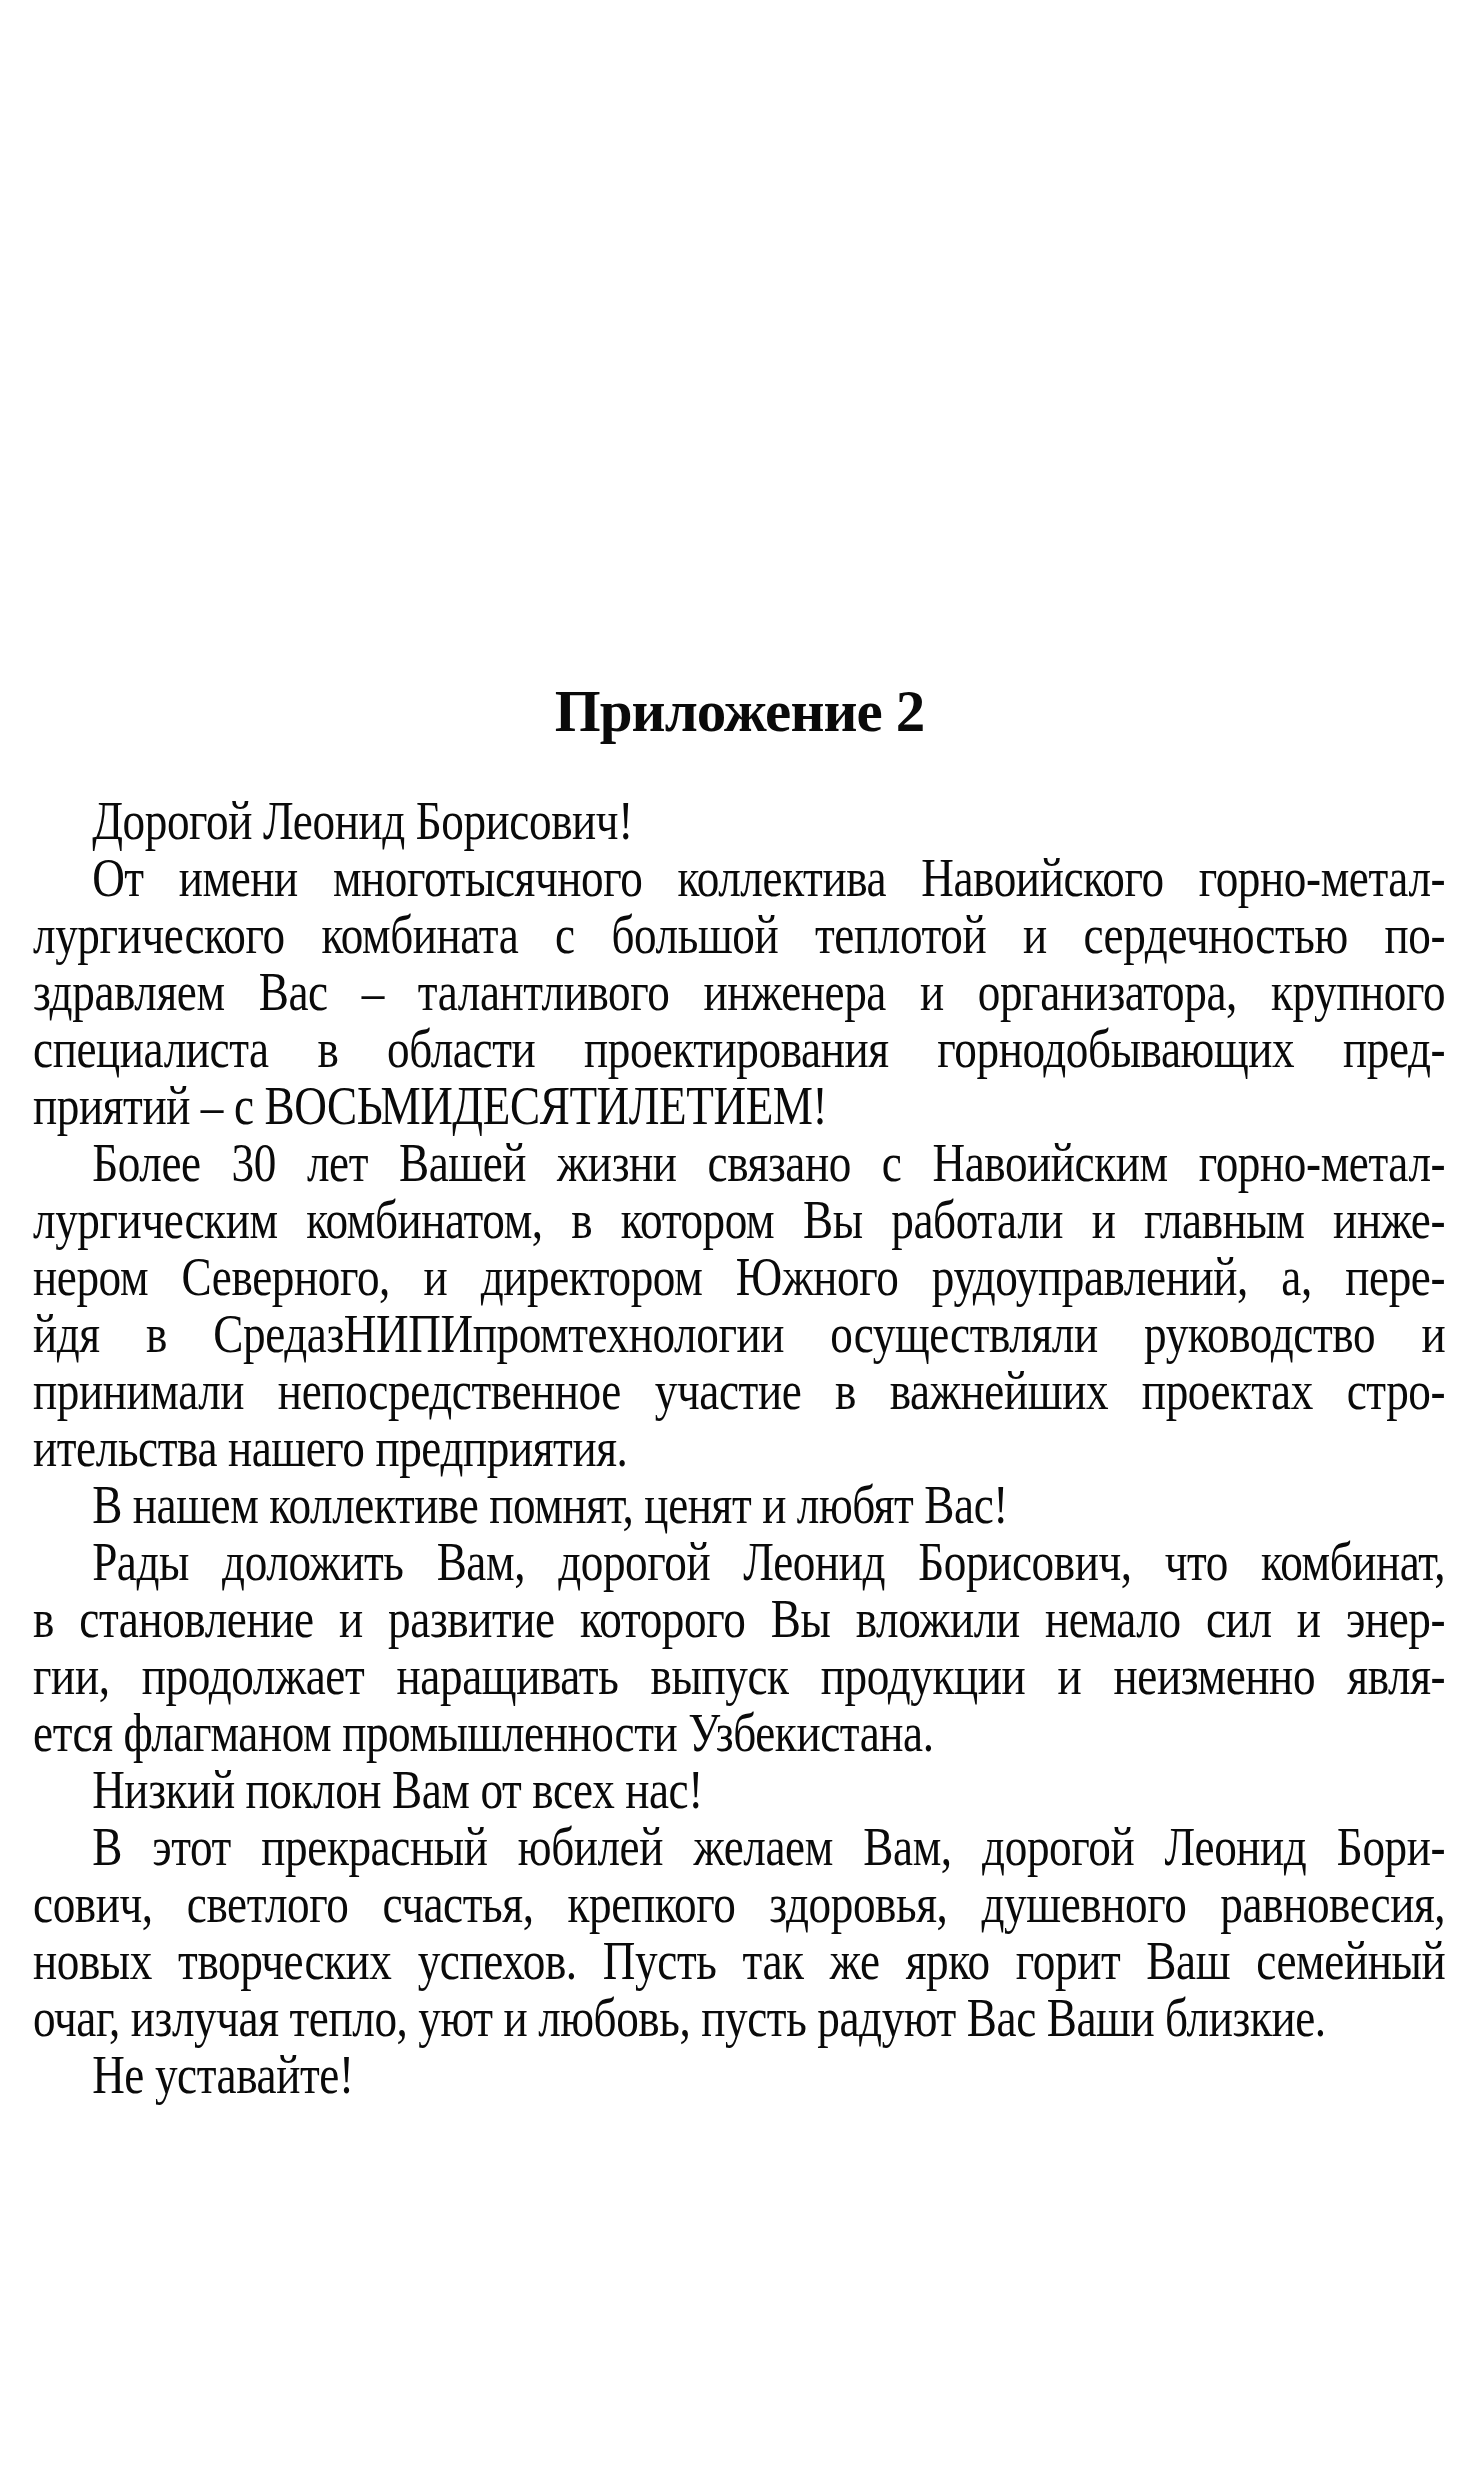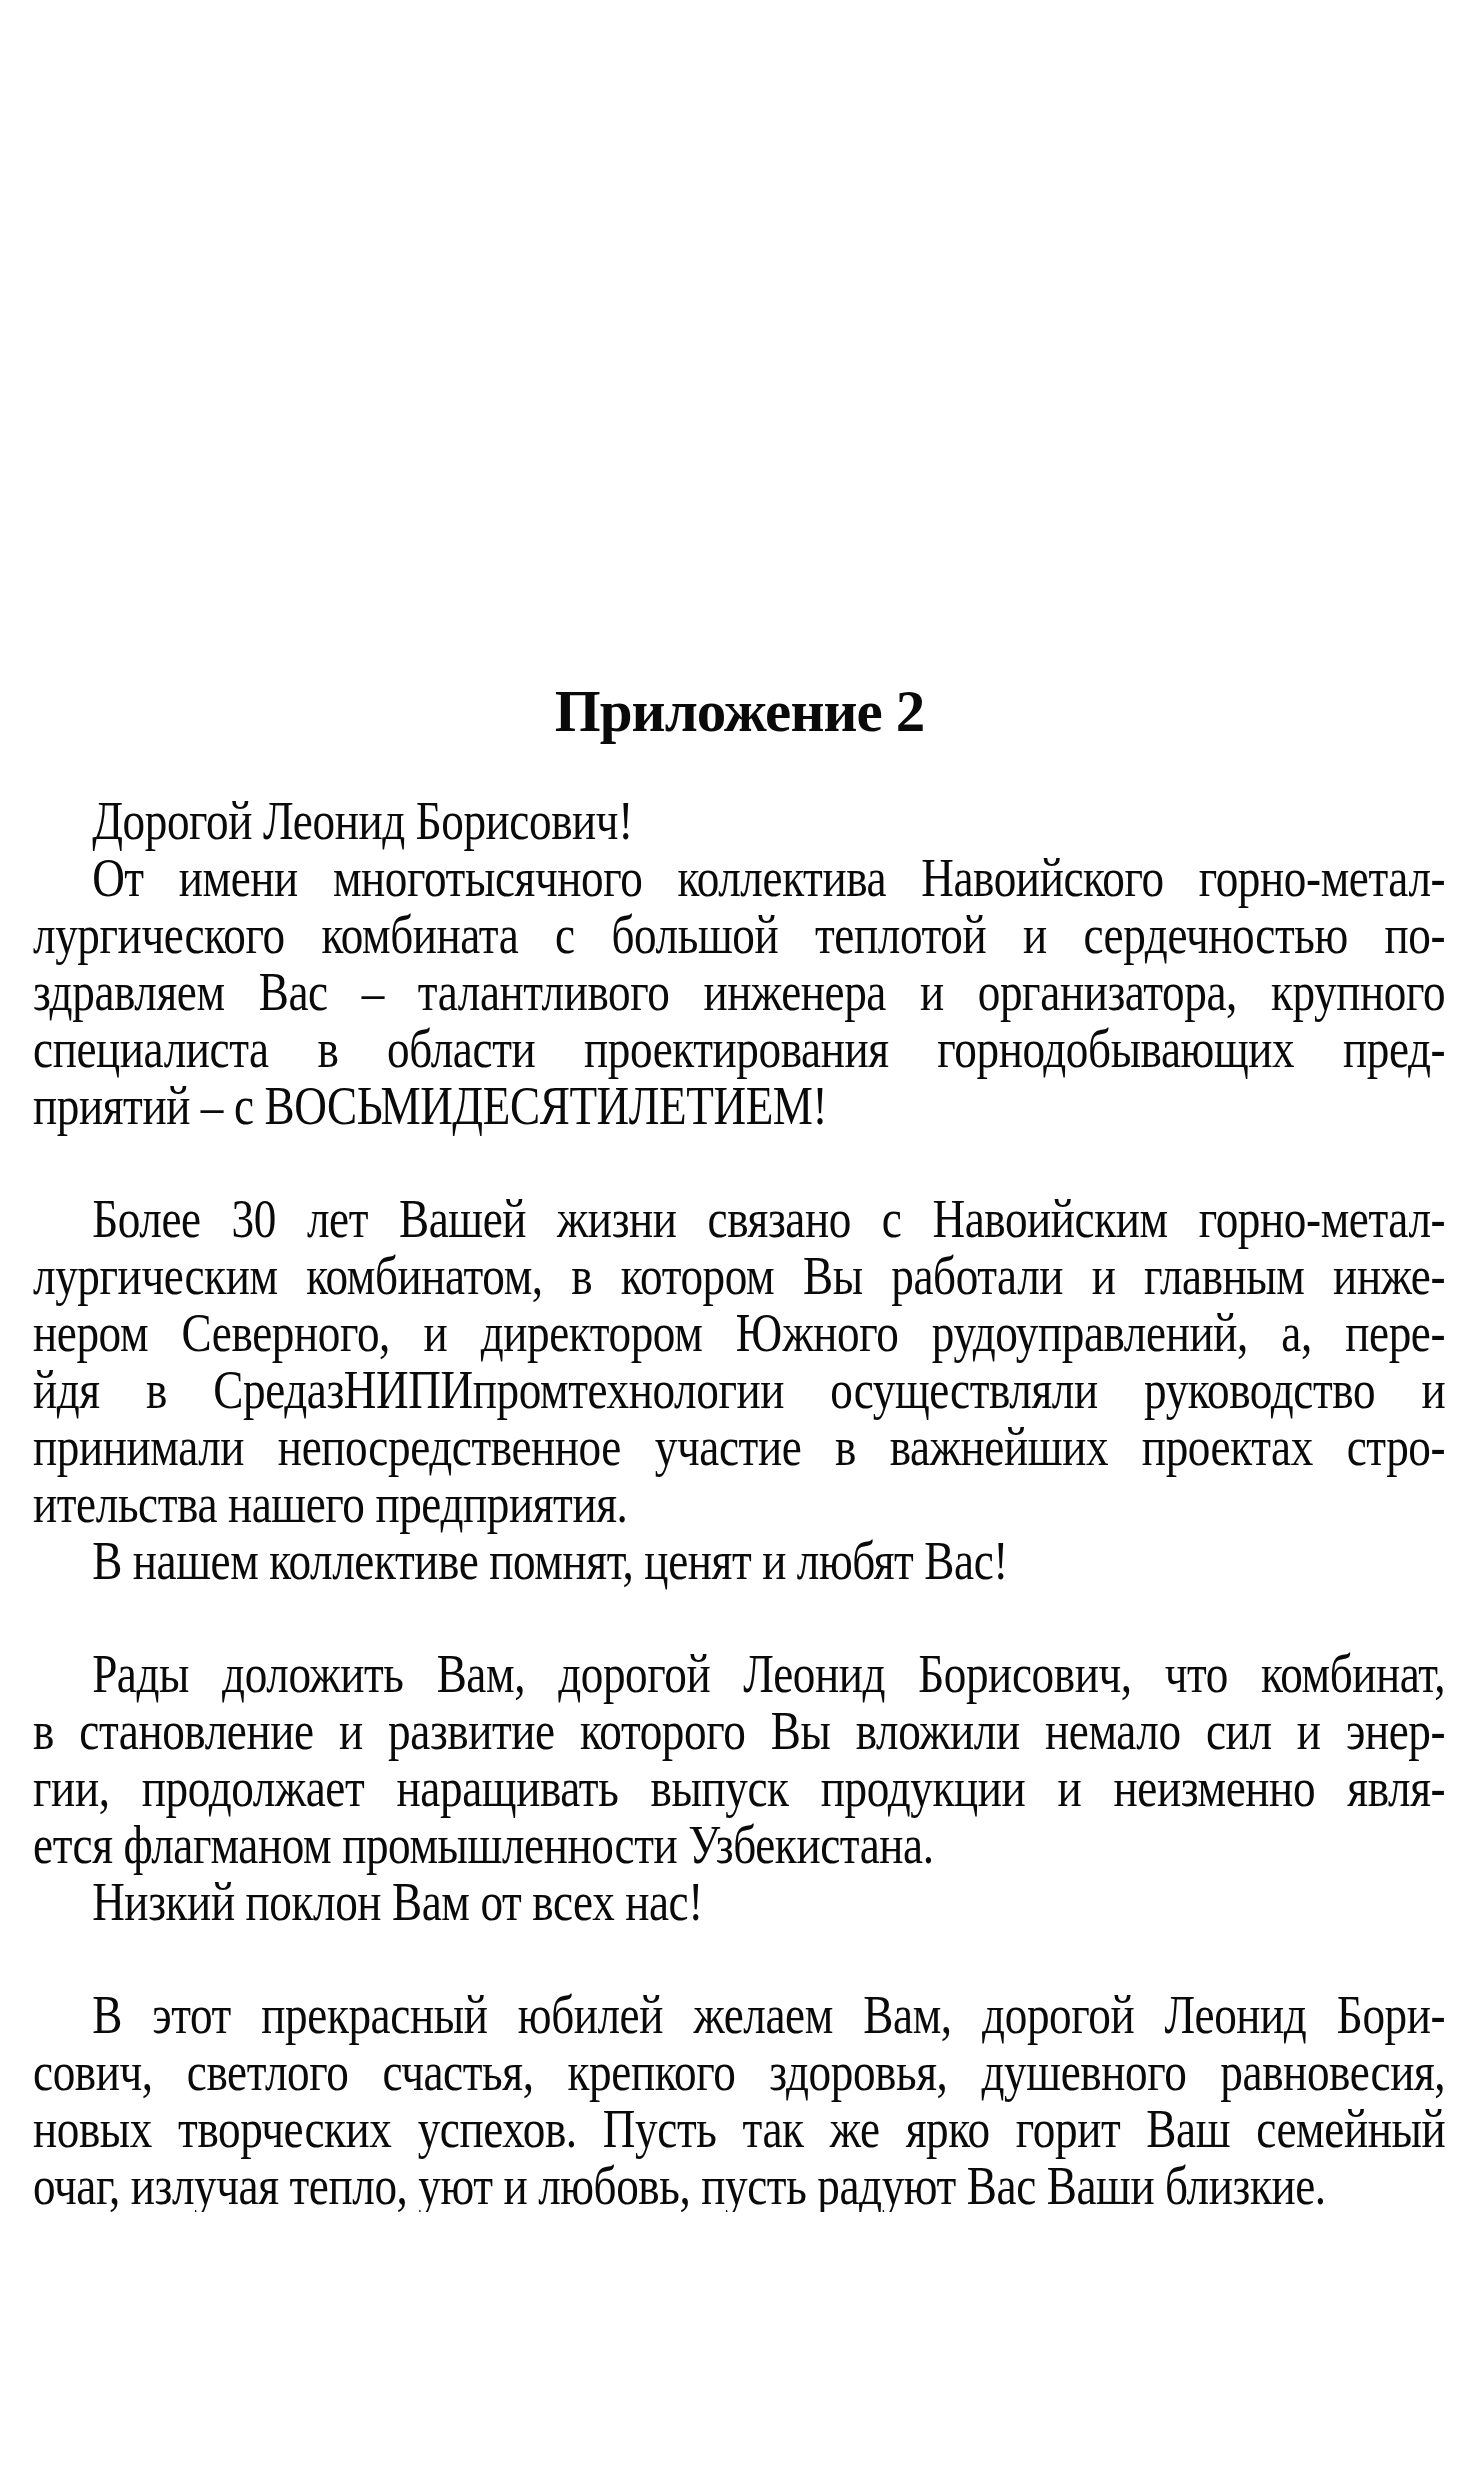--- a/index.html
+++ b/index.html
@@ -23,21 +23,21 @@
     line-height: 65px;
     font-weight: bold;
     text-align: center;
     letter-spacing: -0.9px;
     margin: 0 0 48px 0;
   }
   .block {
     margin: 0;
   }
   .gap-0 { margin-top: 0; }
-  .gap-1 { margin-top: 56px; }
+  .gap-1 { }
   .gap-2 { }
   .line {
     width: 1719px;               
     transform: scaleX(0.8215);   
     transform-origin: 0 0;
     font-size: 55px;
     line-height: 57px;
     text-align: justify;
     text-align-last: justify;
     white-space: nowrap;

